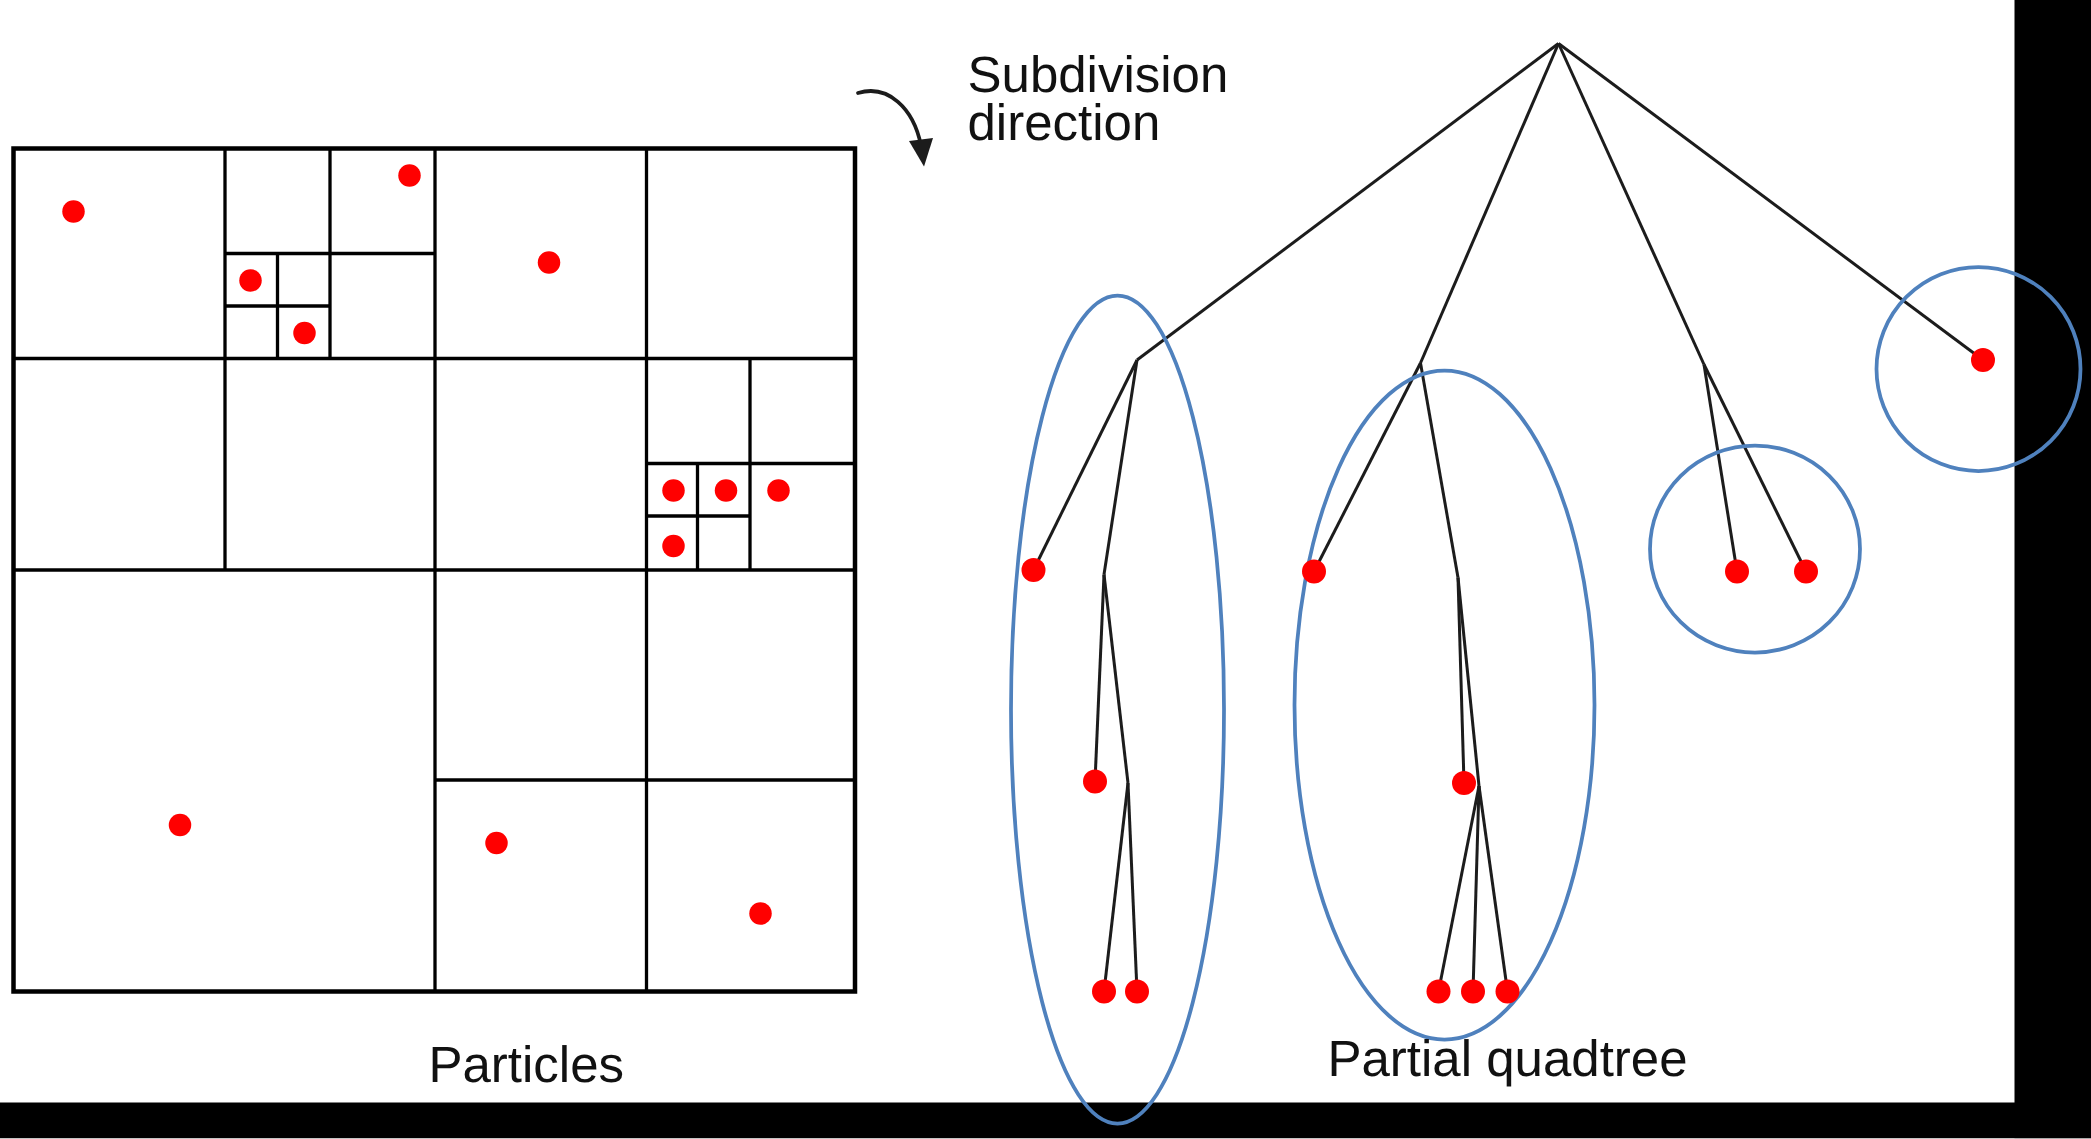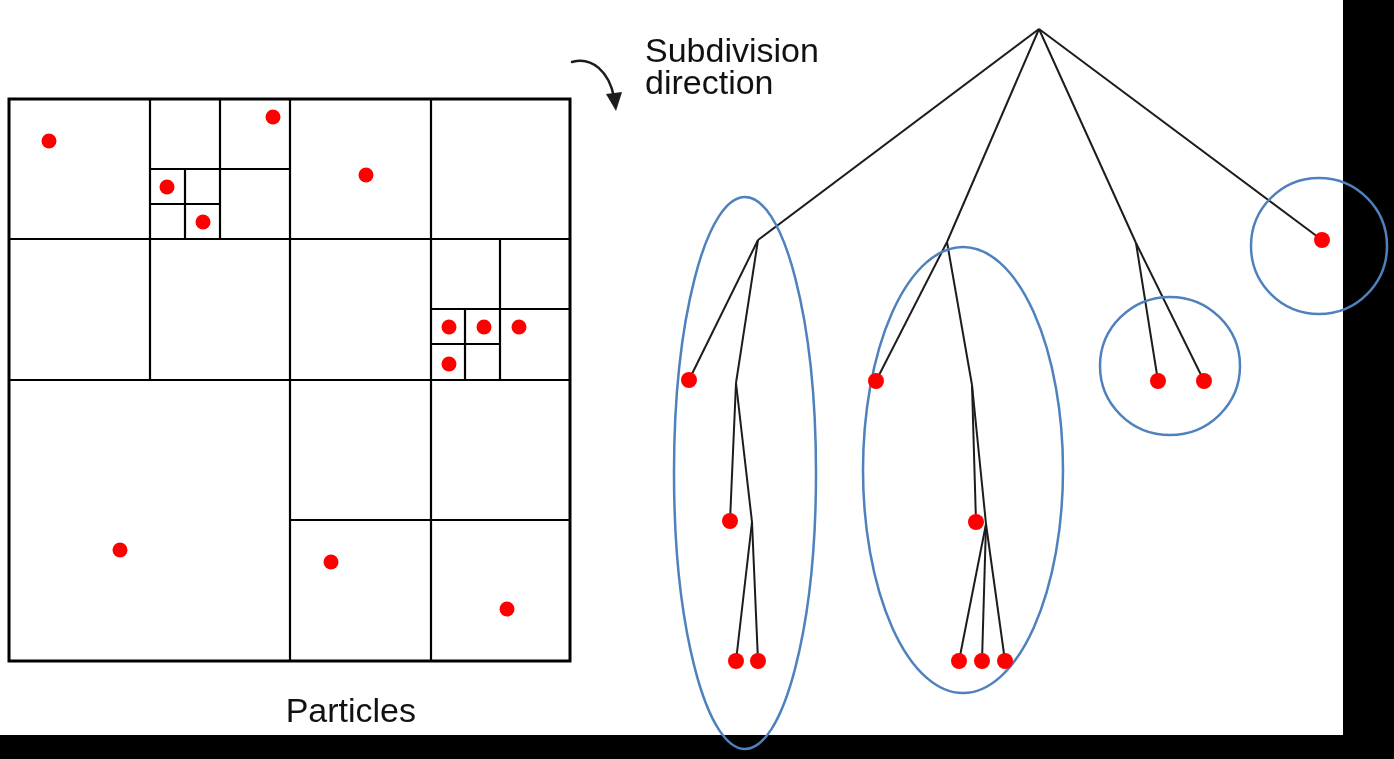--- a/index.html
+++ b/index.html
@@ -95,13 +95,14 @@
       <circle cx="1322" cy="240" r="8" fill="#ff0000"></circle>
       <path d="M 572 62 C 592 56 609 72 614 97" fill="none" stroke="#1c1c1c" stroke-width="2.5" stroke-linecap="round"></path>
       <polygon points="616,111 606,94 622,92" fill="#1c1c1c"></polygon>
     </svg>
 
   <div class="label label-subdivision">Subdivision
 direction</div>
 
   <div class="label label-particles">Particles</div>
 
+  <div class="label label-partial">Partial quadtree</div>
 </div>
 
 </body></html>

